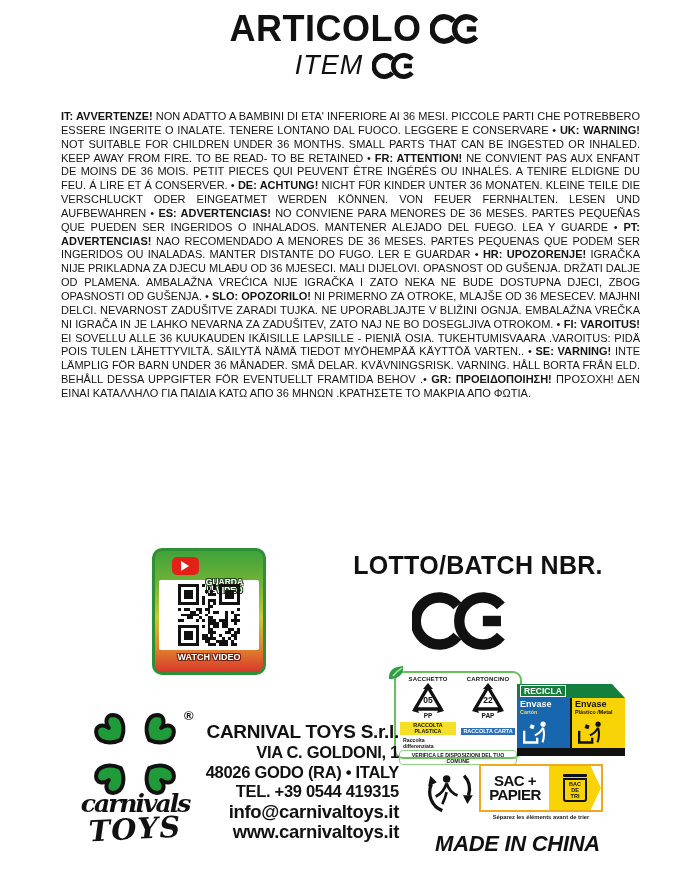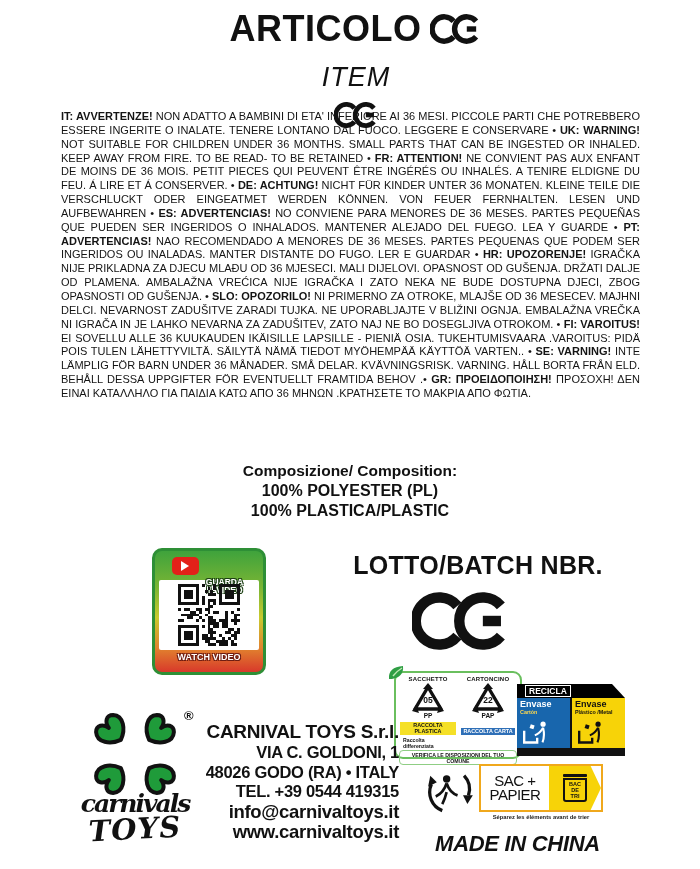--- a/index.html
+++ b/index.html
@@ -58,21 +58,21 @@
   .tri-num{position:absolute;left:0;top:12px;width:100%;text-align:center;font-size:8.5px;font-weight:800;}
   .disp-mat{font-size:6.5px;font-weight:800;margin-top:-1px;}
   .chip{display:inline-block;font-size:5.4px;font-weight:800;padding:.5px 2px;margin-top:1px;}
   .chip-paper{color:#fff;}
   .disp-note{font-size:5.2px;font-weight:800;text-align:left;padding-left:3px;}
   .disp-footer{margin:1px 1px 0;border:1px solid #8fce84;border-radius:4px;
                font-size:5.2px;font-weight:800;text-align:center;padding:.5px 0;}
 
   
   #recicla{position:absolute;left:517px;top:684px;width:108px;height:73px;}
-  #recicla-head{background:#000000;height:14px;display:flex;align-items:center;padding-left:8px;
+  #recicla-head{background:#15803d;height:14px;display:flex;align-items:center;padding-left:3px;
                 clip-path:polygon(0 0,calc(100% - 13px) 0,100% 100%,0 100%);}
   #recicla-head span{color:#fff;font-size:8.5px;font-weight:800;border:1px solid #fff;padding:0 3px;line-height:10px;}
   #recicla-body{display:flex;height:58px;background:#111;gap:2px;padding:0 0 8px;box-sizing:border-box;}
   .rec-panel{flex:1;padding:2px 3px;position:relative;}
   .rec-blue{background:#1866ad;color:#fff;}
   .rec-yellow{background:#f7d308;color:#111;}
   .rec-title{font-size:9px;font-weight:800;line-height:9px;}
   .rec-sub{font-size:5.4px;font-weight:700;line-height:6px;}
   .rec-blue .rec-sub{color:#ffd94d;}
   .rec-panel svg{position:absolute;left:4px;bottom:2px;}
@@ -87,21 +87,21 @@
   
   #company{position:absolute;left:183px;top:721px;width:216px;text-align:right;}
   #company .co-name{font-size:19px;font-weight:800;line-height:22px;letter-spacing:-.3px;}
   #company .co-line{font-size:16.5px;font-weight:600;line-height:19.5px;letter-spacing:-.3px;}
   #company .co-bold{font-size:18.5px;font-weight:800;line-height:20.5px;letter-spacing:-.3px;}
 
   
   #triman{position:absolute;left:427px;top:767px;}
   #sac{position:absolute;left:479px;top:764px;width:124px;}
   #sac-box{border:2px solid #f0a81c;background:#fff;height:44px;display:flex;align-items:center;}
-  #sac-label{flex:1;text-align:center;font-size:15px;font-weight:400;line-height:14px;letter-spacing:-.5px;}
+  #sac-label{flex:1;text-align:center;font-size:15px;font-weight:700;line-height:14px;letter-spacing:-.5px;}
   #sac-flag{width:52px;height:44px;background:#f7d308;clip-path:polygon(0 0,80% 0,100% 50%,80% 100%,0 100%);
             display:flex;align-items:center;justify-content:center;}
   #bin{width:26px;text-align:center;}
   #bin-lid{width:24px;height:3px;background:#111;margin:0 auto 1px;border-radius:1px;}
   #bin-body{width:20px;margin:0 auto;background:#f7d308;border:2px solid #111;border-radius:0 0 3px 3px;padding:1px 0;}
   #bin-body div{font-size:5.5px;font-weight:800;line-height:6px;color:#111;}
   #sac-note{font-size:5.8px;font-weight:800;text-align:center;margin-top:1.5px;color:#222;}
 
   
   #made-in{position:absolute;left:400px;top:831px;width:235px;text-align:center;
@@ -114,37 +114,32 @@
 
   <div id="title-block">
     <div class="title-row">
       <span class="title-main">ARTICOLO</span>
       <svg class="ce-svg" width="52" height="30" viewBox="0 0 110 64">
         <path d="M49.9 15.3 A26 26 0 1 0 49.9 48.7"></path>
         <path d="M97.9 15.3 A26 26 0 1 0 97.9 48.7"></path>
         <path d="M78 32 H 98"></path>
       </svg>
     </div>
-    <div class="title-row" style="margin-top:12px;flex-direction:column;">
+    <div class="title-row" style="margin-top:0;">
       <span class="title-sub">ITEM</span>
       <svg class="ce-svg" width="45" height="26" viewBox="0 0 110 64">
         <path d="M49.9 15.3 A26 26 0 1 0 49.9 48.7"></path>
         <path d="M97.9 15.3 A26 26 0 1 0 97.9 48.7"></path>
         <path d="M78 32 H 98"></path>
       </svg>
     </div>
   </div>
 
   <div id="warnings"><b>IT: AVVERTENZE!</b> NON ADATTO A BAMBINI DI ETA' INFERIORE AI 36 MESI. PICCOLE PARTI CHE POTREBBERO ESSERE INGERITE O INALATE. TENERE LONTANO DAL FUOCO. LEGGERE E CONSERVARE • <b>UK: WARNING!</b> NOT SUITABLE FOR CHILDREN UNDER 36 MONTHS. SMALL PARTS THAT CAN BE INGESTED OR INHALED. KEEP AWAY FROM FIRE. TO BE READ- TO BE RETAINED • <b>FR: ATTENTION!</b> NE CONVIENT PAS AUX ENFANT DE MOINS DE 36 MOIS. PETIT PIECES QUI PEUVENT ÊTRE  INGÉRÉS OU INHALÉS. A TENIRE ELDIGNE DU FEU. Á LIRE ET Á CONSERVER. • <b>DE: ACHTUNG!</b> NICHT FÜR KINDER UNTER 36 MONATEN. KLEINE TEILE DIE VERSCHLUCKT ODER EINGEATMET WERDEN KÖNNEN. VON FEUER FERNHALTEN. LESEN UND AUFBEWAHREN • <b>ES: ADVERTENCIAS!</b> NO CONVIENE PARA MENORES DE 36 MESES. PARTES PEQUEÑAS QUE PUEDEN SER INGERIDOS O INHALADOS. MANTENER ALEJADO DEL FUEGO. LEA Y GUARDE • <b>PT: ADVERTENCIAS!</b> NAO RECOMENDADO A MENORES DE 36 MESES. PARTES PEQUENAS QUE PODEM SER INGERIDOS OU INALADAS. MANTER DISTANTE DO FUGO. LER E GUARDAR • <b>HR: UPOZORENJE!</b> IGRAČKA NIJE PRIKLADNA ZA DJECU MLAĐU OD 36 MJESECI. MALI DIJELOVI. OPASNOST OD GUŠENJA. DRŽATI DALJE OD PLAMENA. AMBALAŽNA VREĆICA NIJE IGRAČKA I ZATO NEKA NE BUDE DOSTUPNA DJECI, ZBOG OPASNOSTI OD GUŠENJA. • <b>SLO: OPOZORILO!</b> NI PRIMERNO ZA OTROKE, MLAJŠE OD 36 MESECEV. MAJHNI DELCI. NEVARNOST ZADUŠITVE ZARADI TUJKA. NE UPORABLJAJTE V BLIŽINI OGNJA. EMBALAŽNA VREČKA NI IGRAČA IN JE LAHKO NEVARNA ZA ZADUŠITEV, ZATO NAJ NE BO DOSEGLJIVA OTROKOM. • <b>FI: VAROITUS!</b> EI SOVELLU ALLE 36 KUUKAUDEN IKÄISILLE LAPSILLE - PIENIÄ OSIA. TUKEHTUMISVAARA .VAROITUS: PIDÄ POIS TULEN LÄHETTYVILTÄ. SÄILYTÄ NÄMÄ TIEDOT MYÖHEMPÄÄ KÄYTTÖÄ VARTEN.. • <b>SE: VARNING!</b> INTE LÄMPLIG FÖR BARN UNDER 36 MÅNADER. SMÅ DELAR. KVÄVNINGSRISK. VARNING. HÅLL BORTA FRÅN ELD. BEHÅLL DESSA UPPGIFTER FÖR EVENTUELLT FRAMTIDA BEHOV .• <b>GR: ΠΡΟΕΙΔΟΠΟΙΗΣΗ!</b> ΠΡΟΣΟΧΗ! ΔΕΝ ΕΙΝΑΙ ΚΑΤΑΛΛΗΛΟ ΓΙΑ ΠΑΙΔΙΑ ΚΑΤΩ ΑΠΟ 36 ΜΗΝΩΝ .ΚΡΑΤΗΣΕΤΕ ΤΟ ΜΑΚΡΙΑ ΑΠΟ ΦΩΤΙΑ.</div>
 
-  <div id="composition">
-    <div class="c-title">Composizione/ Composition:</div>
-    <div class="c-line">100% POLYESTER (PL)</div>
-    <div class="c-line">100% PLASTICA/PLASTIC</div>
-  </div>
 
   <div id="qr-block">
     <div id="qr-head">
       <div id="yt-btn">
           <div class="tri"></div>
         </div>
       <div class="qr-label">GUARDA IL VIDEO</div>
     </div>
     <div id="qr-white">
       <svg id="qr-svg" viewBox="0 0 21 21">

